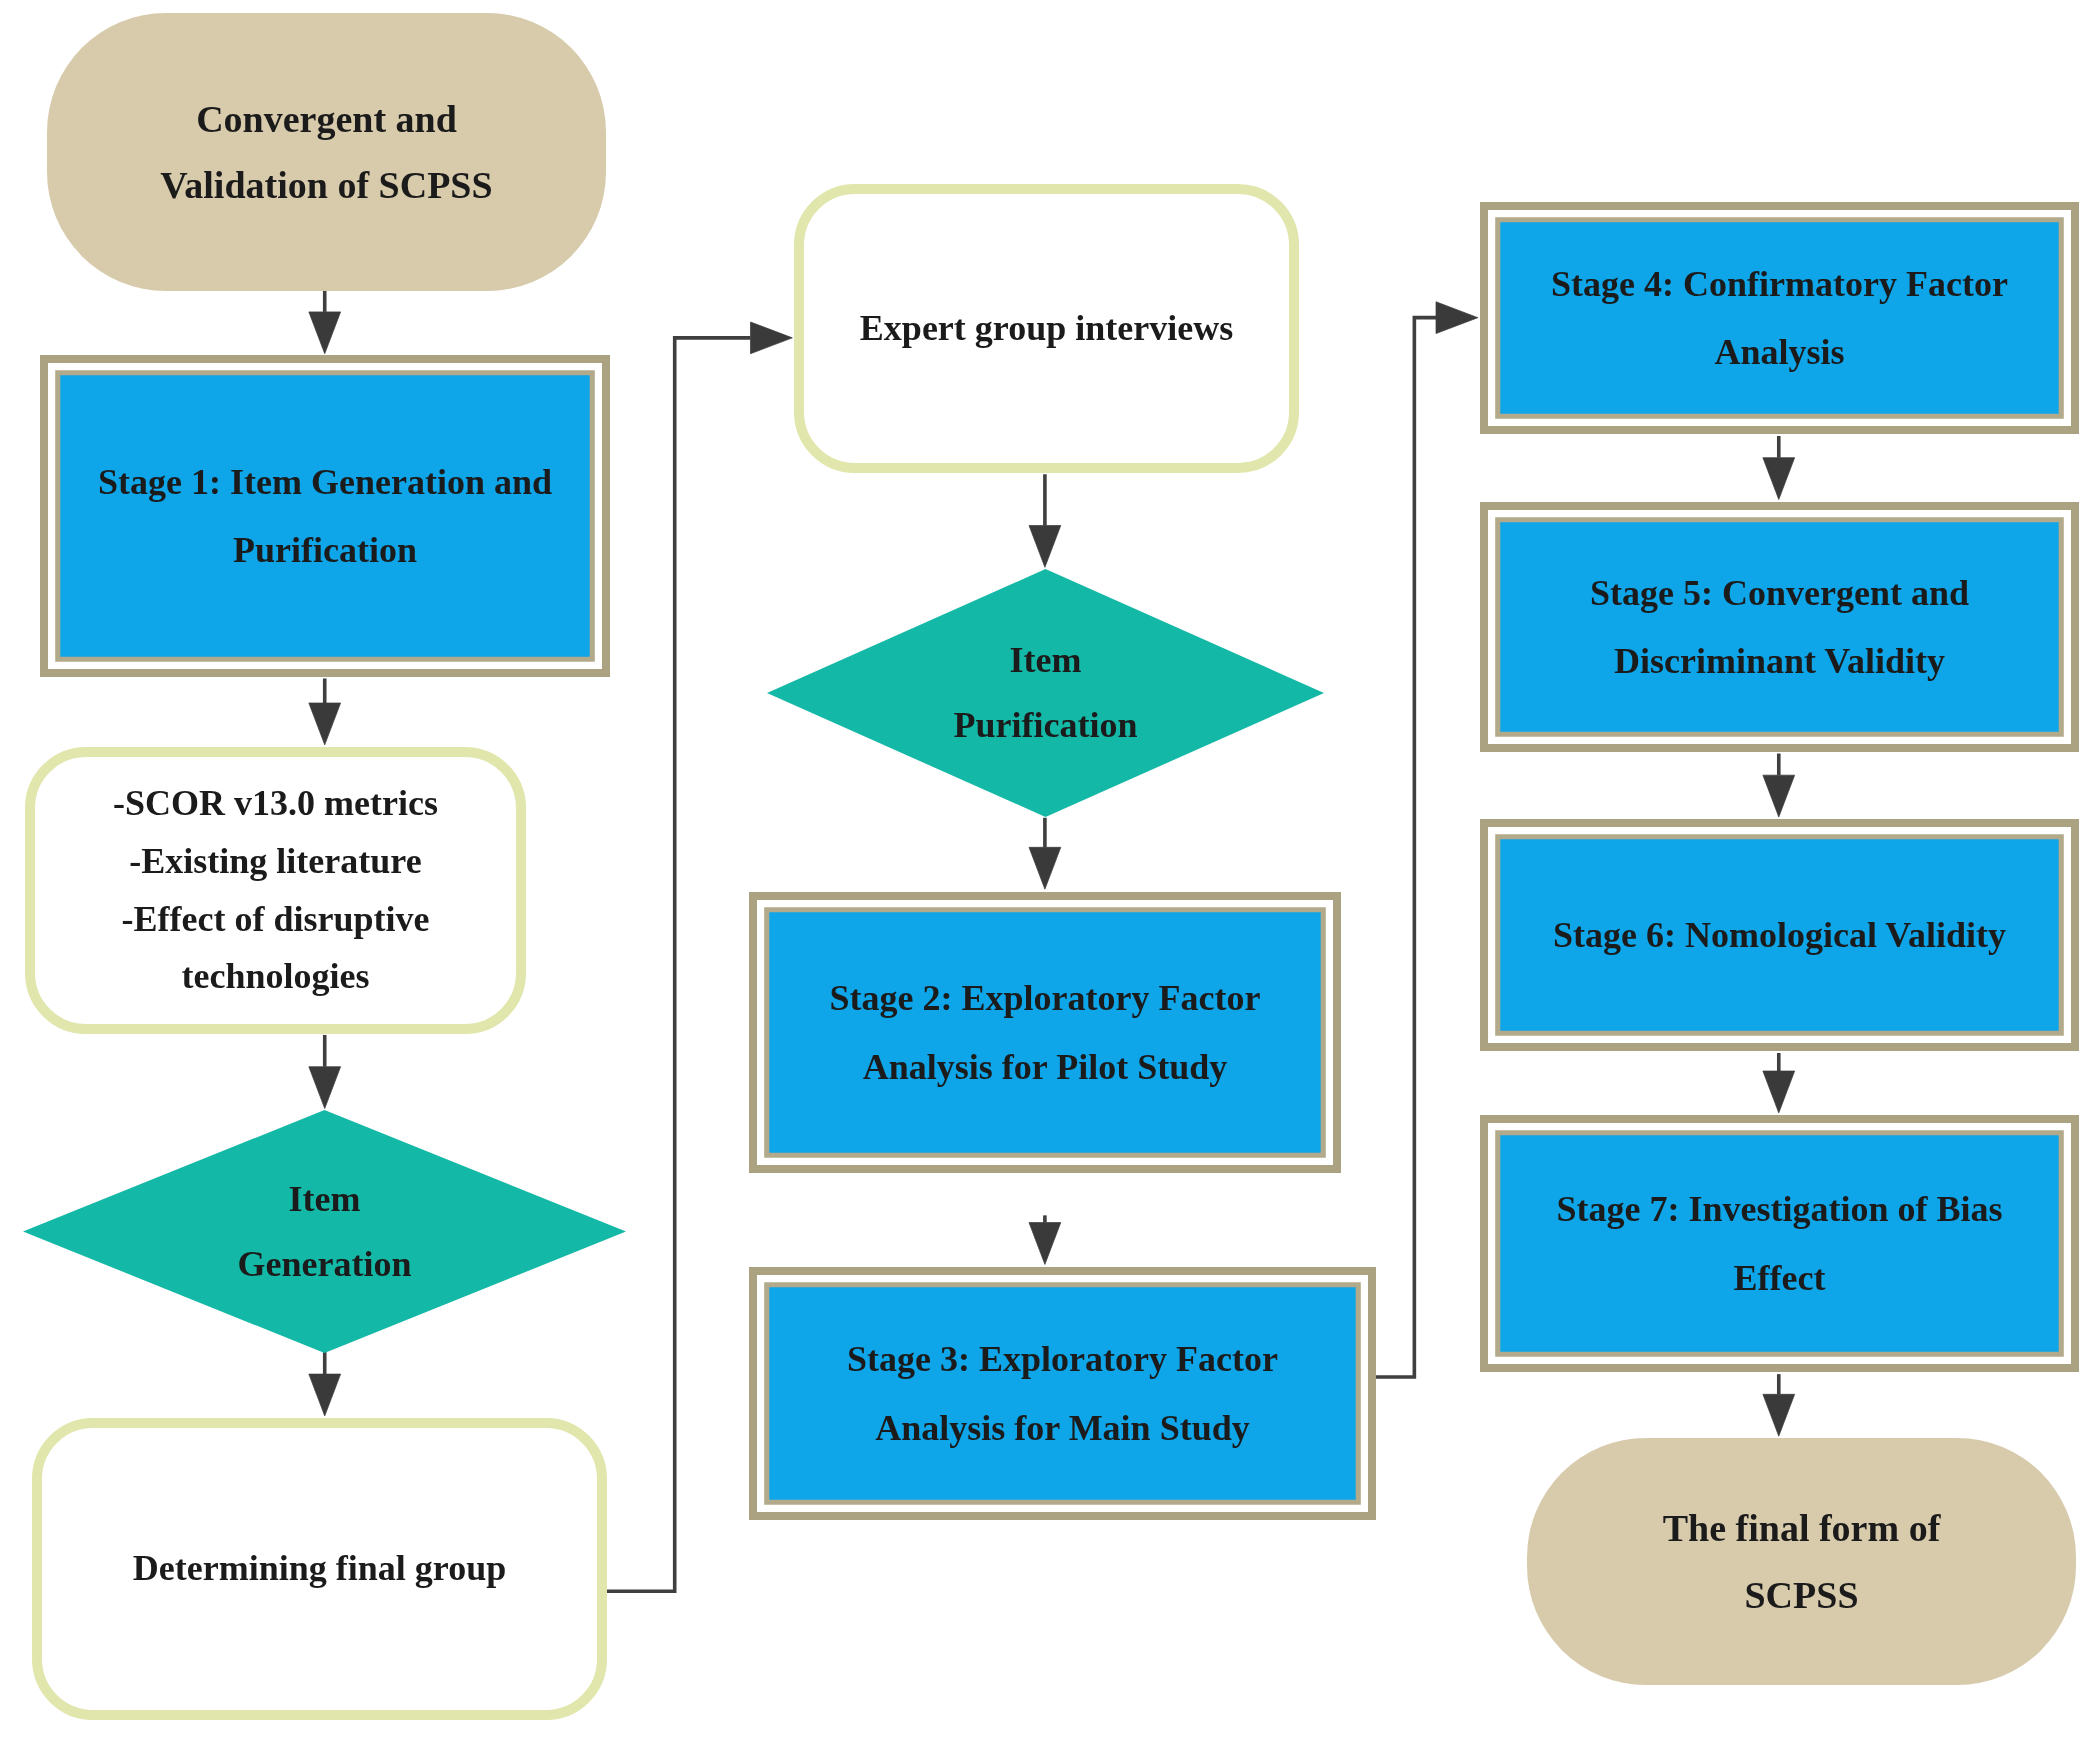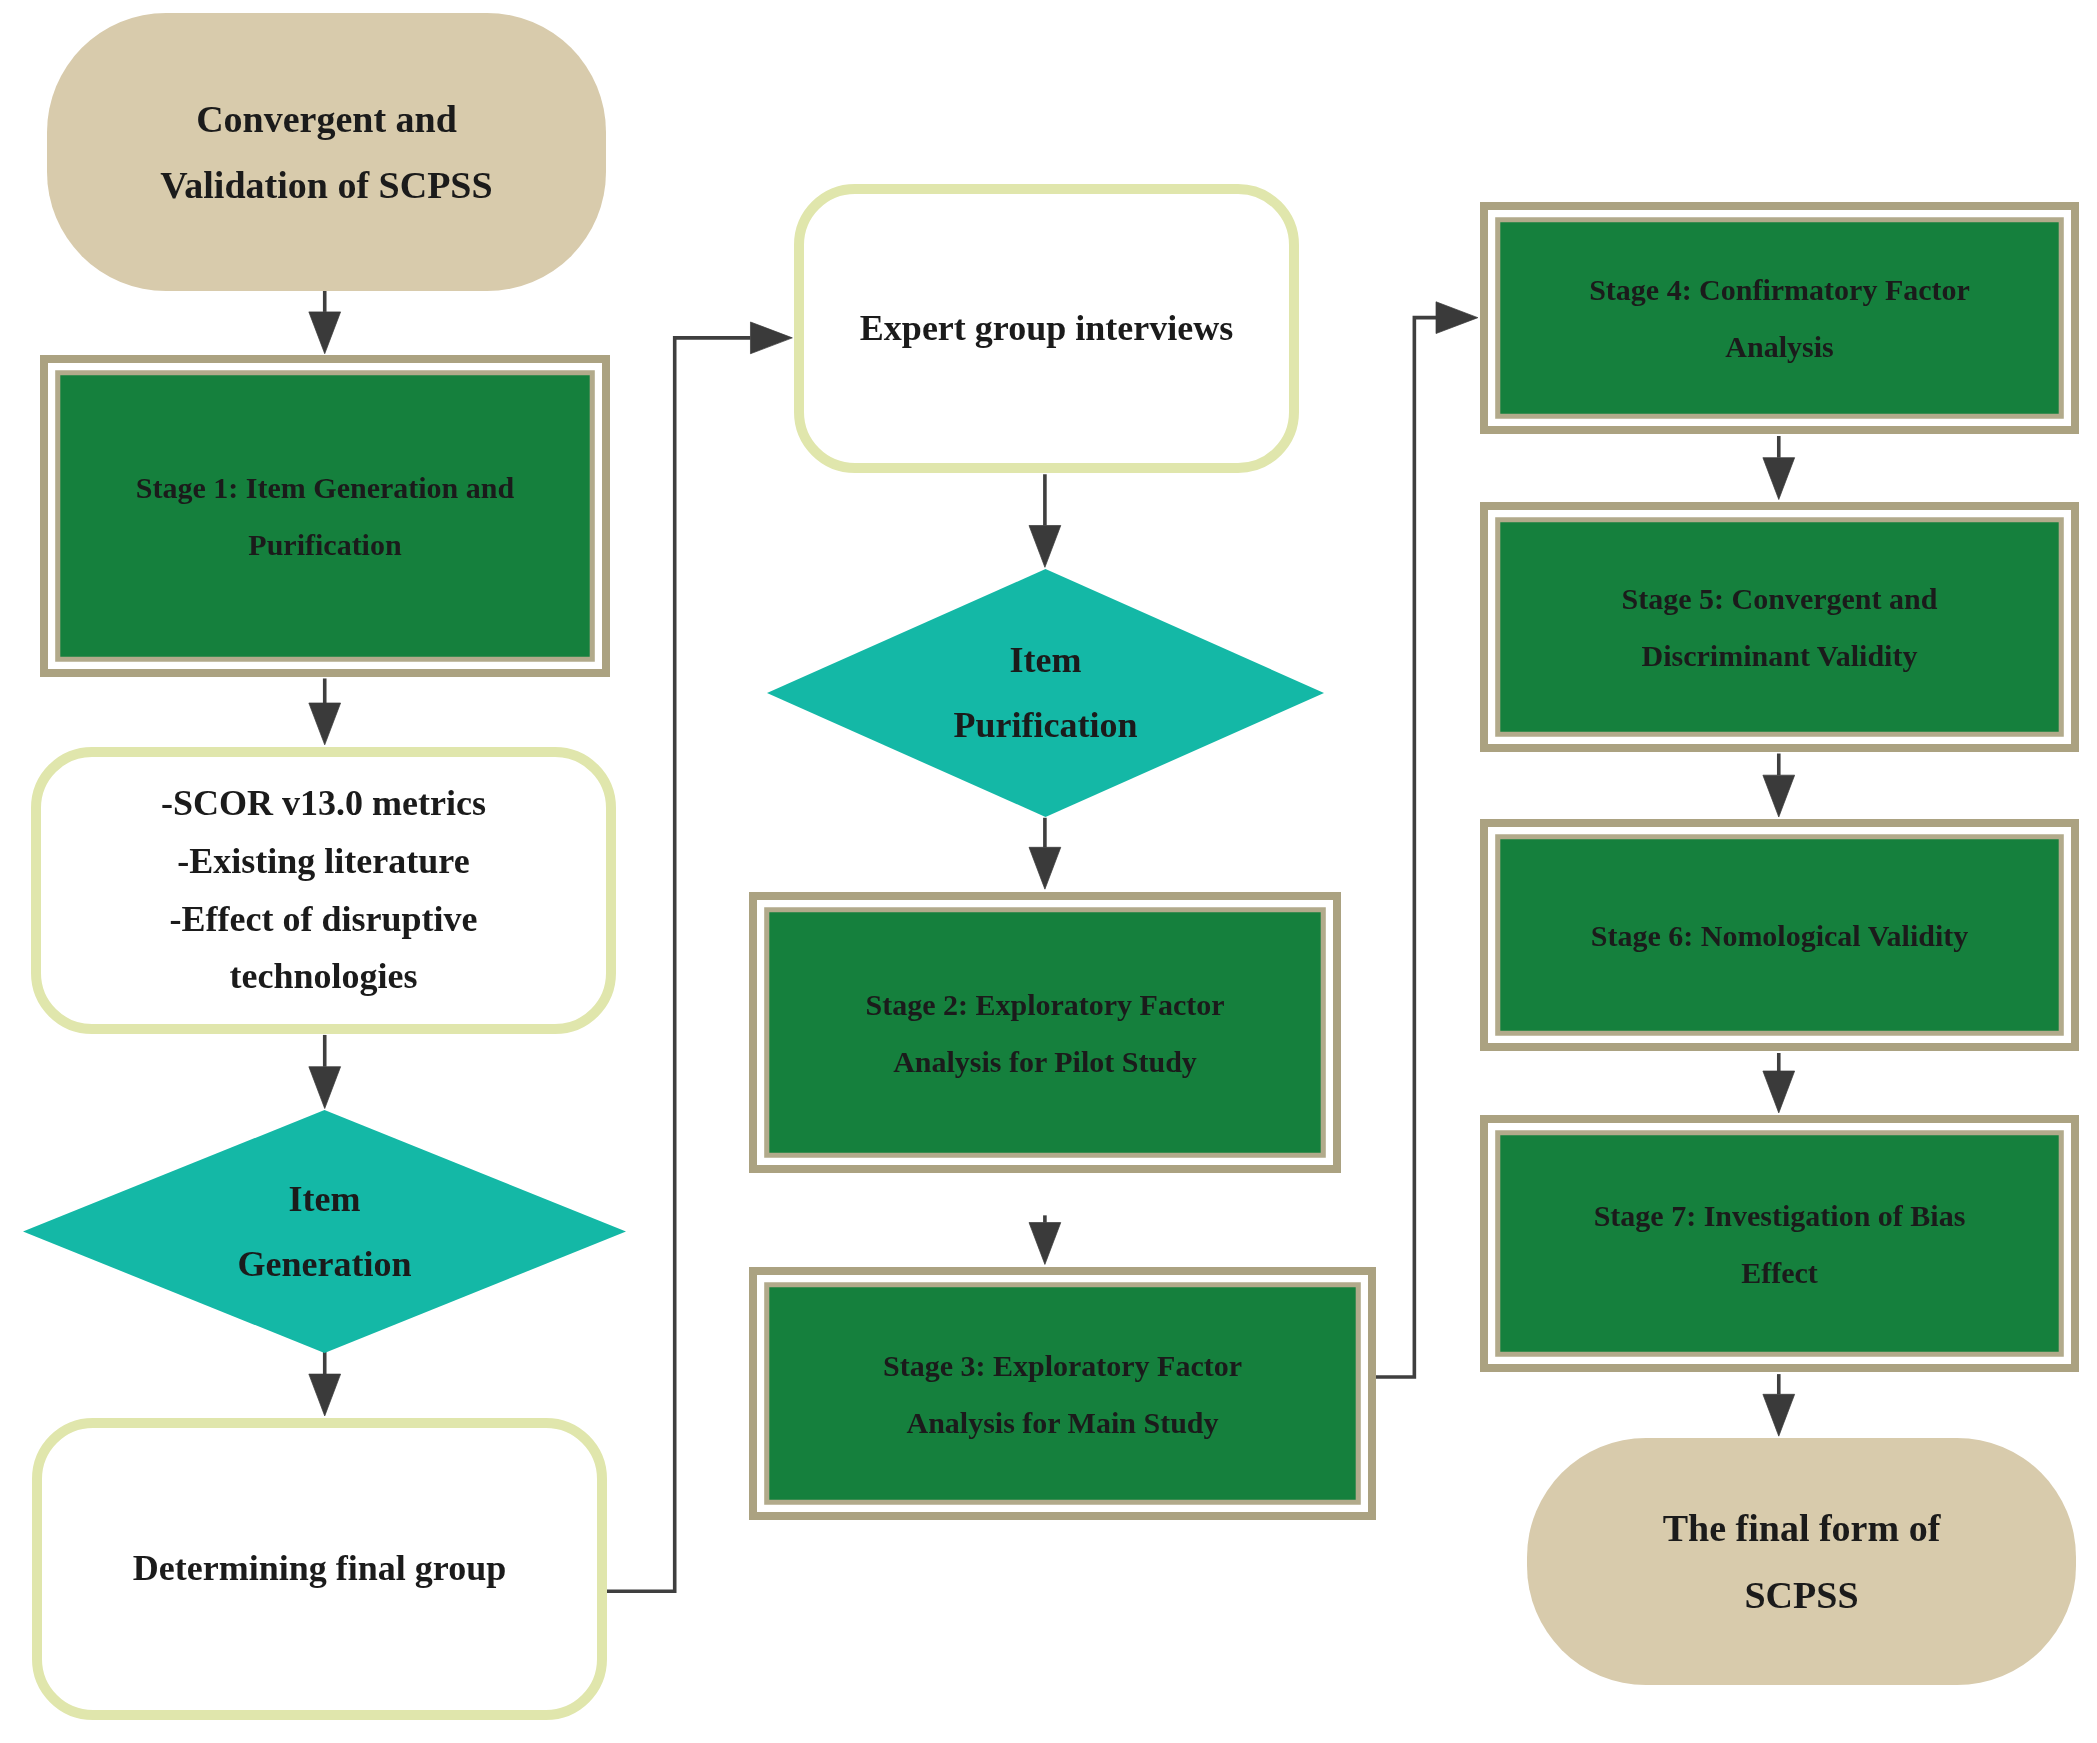--- a/index.html
+++ b/index.html
@@ -22,24 +22,24 @@
 
   
   .pill {
     background:#d8cbac;
     border-radius:119px;
     font-size:38px; line-height:1.75;
   }
 
   
   .stagebox {
-    background:#15803d;
+    background:#0ea5e9;
     border:8px solid #aba281;
     box-shadow: inset 0 0 0 7.2px #ffffff, inset 0 0 0 12.3px #b2aa8b;
-    font-size:30px; line-height:1.9;
+    font-size:36px; line-height:1.9;
   }
 
   
   .greenround {
     background:#ffffff;
     border:10.8px solid #e0e6ac;
     border-radius:61px;
     font-size:36px; line-height:1.6;
   }
 
@@ -104,21 +104,21 @@
   <div class="node pill" style="left:47px; top:13px; width:559px; height:278px;">
     <span>Convergent and
 Validation of SCPSS</span>
   </div>
 
   <div class="node stagebox" style="left:40px; top:355px; width:570px; height:322px;">
     <span>Stage 1: Item Generation and
 Purification</span>
   </div>
 
-  <div class="node greenround" style="left:25px; top:747px; width:585px; height:287px;margin-left:6px;">
+  <div class="node greenround" style="left:25px; top:747px; width:501px; height:287px;">
     <span>-SCOR v13.0 metrics
 -Existing literature
 -Effect of disruptive
 technologies</span>
   </div>
 
   <div class="node diamond" style="left:23px; top:1110px; width:603px; height:243px;">
     <span>Item
 Generation</span>
   </div>

